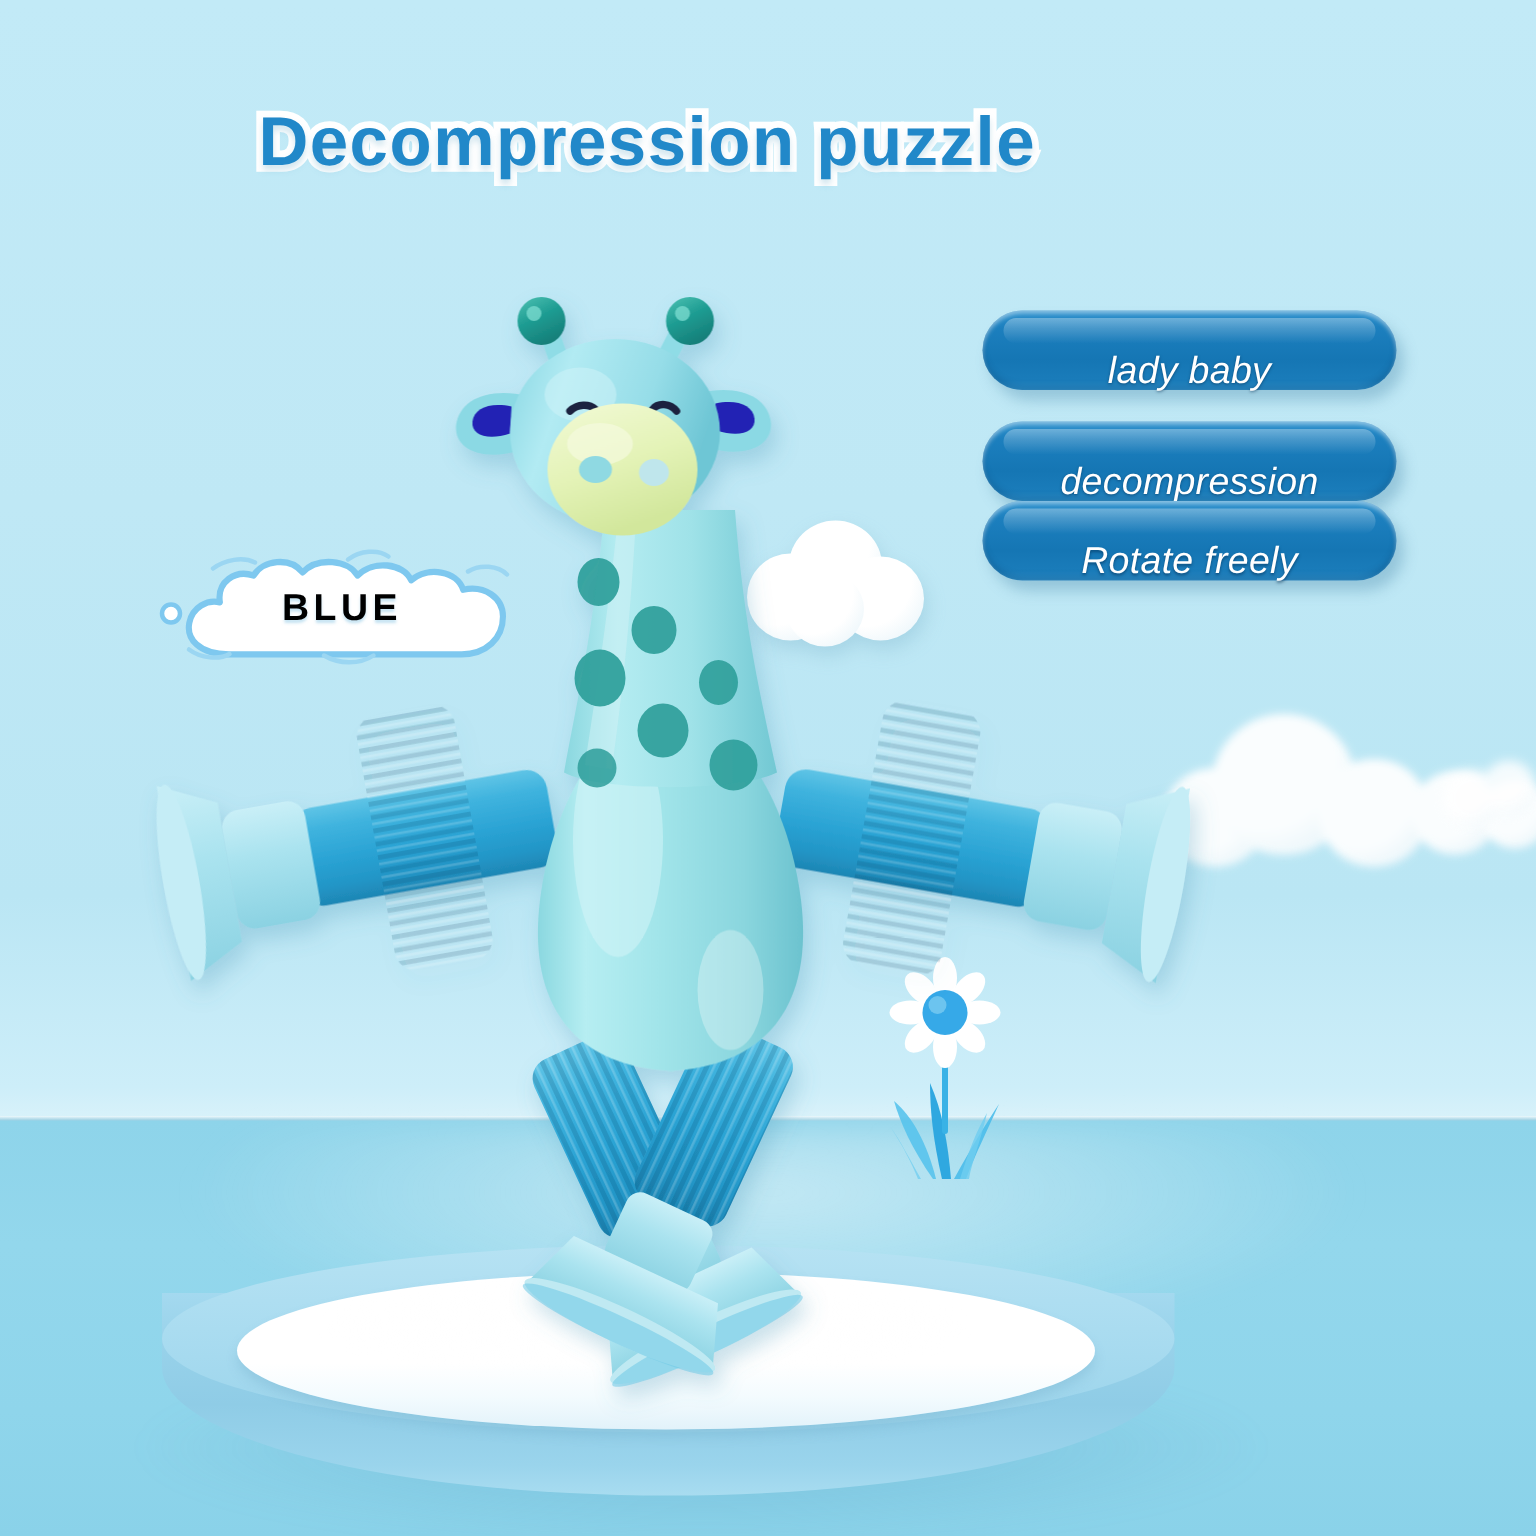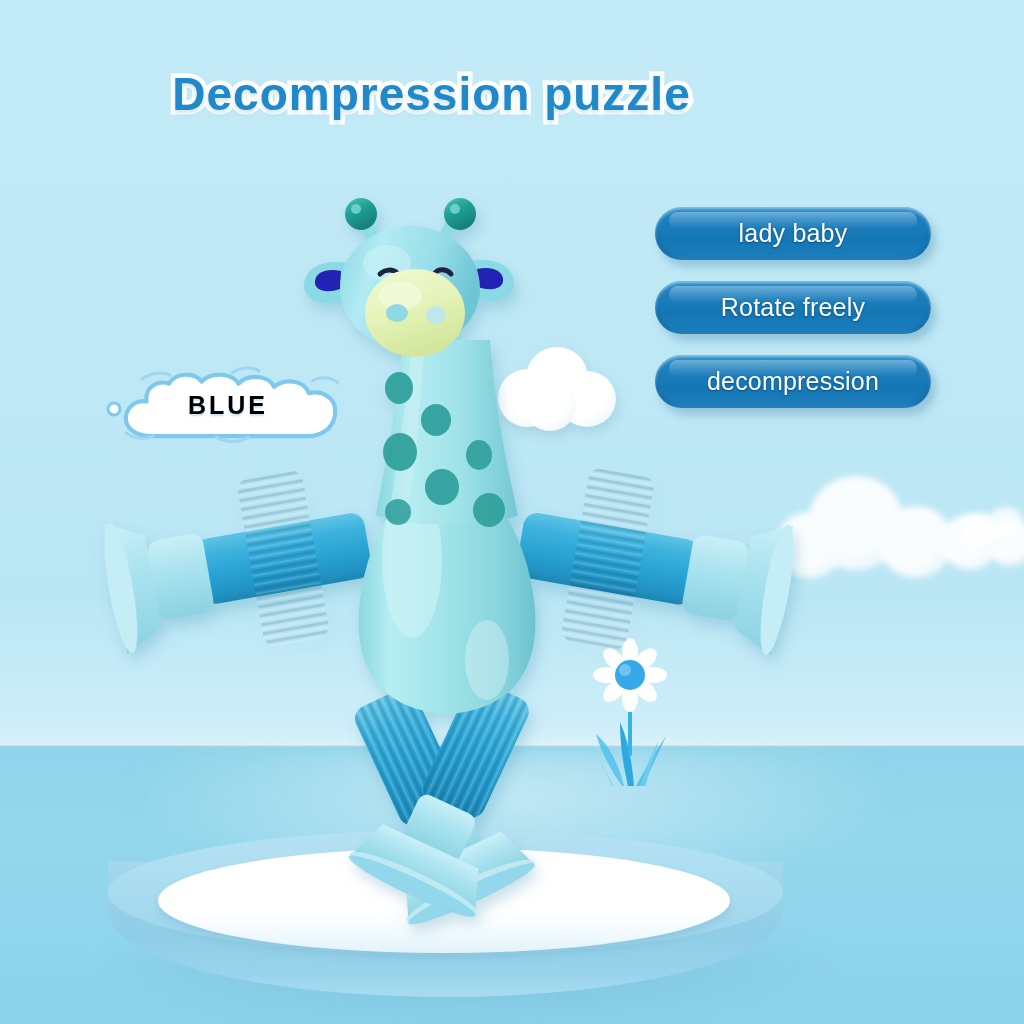--- a/index.html
+++ b/index.html
@@ -87,22 +87,23 @@
     background: linear-gradient(180deg,
         #2f93cf 0%,
         #1c7fbe 22%,
         #1576b4 62%,
         #1a7cba 88%,
         #2d90cc 100%);
     box-shadow: 5px 7px 9px rgba(90,150,180,.42),
                 inset 0 2px 3px rgba(255,255,255,.45),
                 inset 0 -3px 4px rgba(0,50,90,.22);
     display: flex;
-    align-items: center;
+    align-items: flex-end;
     justify-content: center;
+    font-style: italic;
   }
   .badge::before {
     content: "";
     position: absolute;
     left: 14px; right: 14px; top: 5px;
     height: 17px;
     border-radius: 12px;
     background: linear-gradient(180deg, rgba(255,255,255,.32), rgba(255,255,255,0));
     pointer-events: none;
   }
@@ -246,25 +247,25 @@
       <path d="M112 74 C122 80 136 80 145 74" fill="none" stroke="#9bd6f2" stroke-width="3" stroke-linecap="round"></path>
       <path d="M22 70 C30 76 42 77 49 73" fill="none" stroke="#9bd6f2" stroke-width="3" stroke-linecap="round"></path>
     </svg>
     <div class="cloud-label-text">BLUE</div>
   </div>
 
   <div class="badges">
     <div class="badge badge-1">
       <span class="badge-label">lady baby</span>
     </div>
+    <div class="badge badge-3">
+      <span class="badge-label">decompression</span>
+    </div>
     <div class="badge badge-2">
       <span class="badge-label">Rotate freely</span>
-    </div>
-    <div class="badge badge-3">
-      <span class="badge-label">decompression</span>
     </div>
   </div>
 
   <svg class="flower" viewBox="0 0 104 150">
     <g>
       <path d="M44 150 C30 130 22 112 18 98 C30 108 40 126 46 150 Z" fill="#58c3ec" opacity=".9"></path>
       <path d="M58 150 C70 128 80 112 88 100 C80 118 72 134 66 150 Z" fill="#4bbcea" opacity=".9"></path>
       <path d="M50 150 C44 124 42 104 42 86 C50 104 54 126 56 150 Z" fill="#2fa8e0"></path>
       <path d="M62 150 C68 130 74 116 80 106 C76 124 70 138 68 150 Z" fill="#6fcdf0" opacity=".8"></path>
       <path d="M36 150 C28 136 22 124 16 116 C24 128 30 140 34 150 Z" fill="#6fcdf0" opacity=".75"></path>

